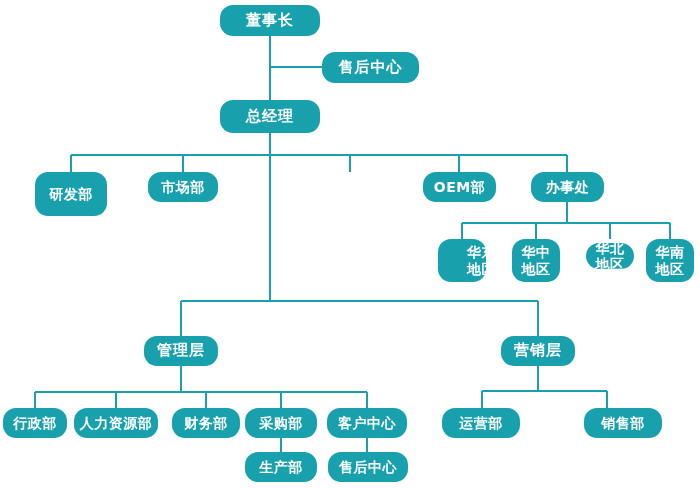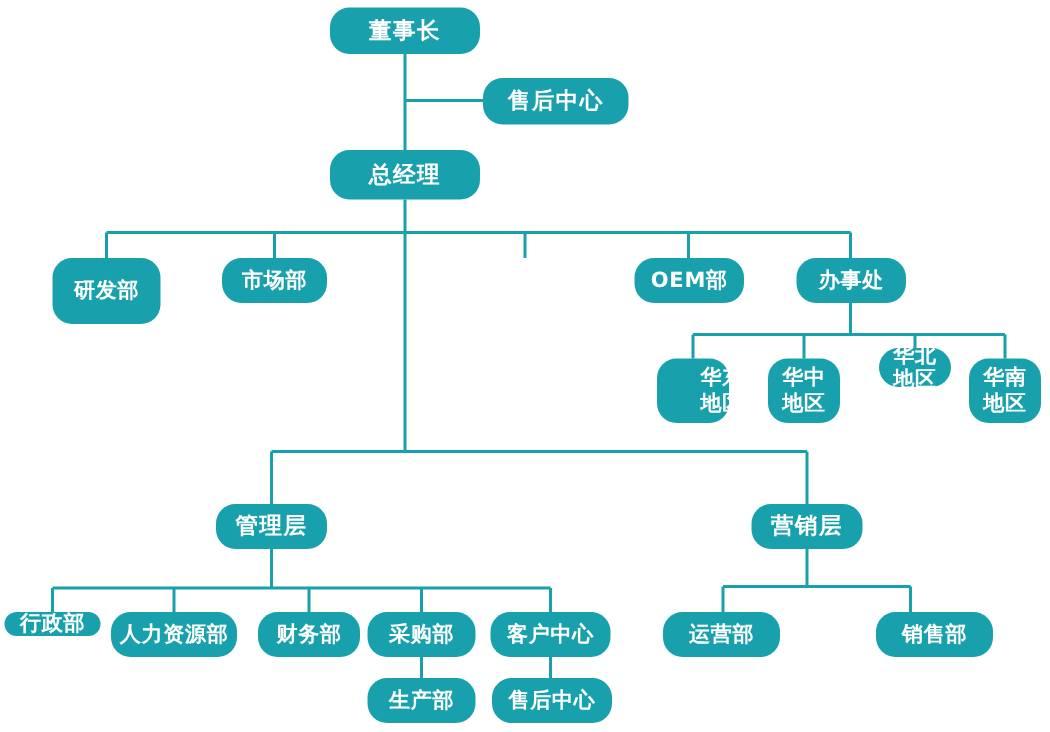--- a/index.html
+++ b/index.html
@@ -85,35 +85,35 @@
   <div class="node small" style="left:438px; top:239px; width:48px; height:43px;padding-left:39px;">
     <span>华东</span>
     <span>地区</span>
   </div>
 
   <div class="node small" style="left:512px; top:239px; width:48px; height:43px;">
     <span>华中</span>
     <span>地区</span>
   </div>
 
-  <div class="node small" style="left:586px; top:232px; width:48px; height:26px;">
+  <div class="node small" style="left:586px; top:243px; width:48px; height:26px;">
     <span>华北</span>
     <span>地区</span>
   </div>
 
   <div class="node small" style="left:646px; top:239px; width:48px; height:43px;">
     <span>华南</span>
     <span>地区</span>
   </div>
 
   <div class="node" style="left:144px; top:336px; width:74px; height:30px;">管理层</div>
 
   <div class="node" style="left:501px; top:336px; width:74px; height:30px;">营销层</div>
 
-  <div class="node small" style="left:3px; top:408px; width:64px; height:16px;">行政部</div>
+  <div class="node small" style="left:3px; top:408px; width:64px; height:30px;">行政部</div>
 
   <div class="node small" style="left:74px; top:408px; width:84px; height:30px;">人力资源部</div>
 
   <div class="node small" style="left:172px; top:408px; width:68px; height:30px;">财务部</div>
 
   <div class="node small" style="left:245px; top:408px; width:72px; height:30px;">采购部</div>
 
   <div class="node small" style="left:327px; top:408px; width:80px; height:30px;">客户中心</div>
 
   <div class="node small" style="left:442px; top:408px; width:78px; height:30px;">运营部</div>

